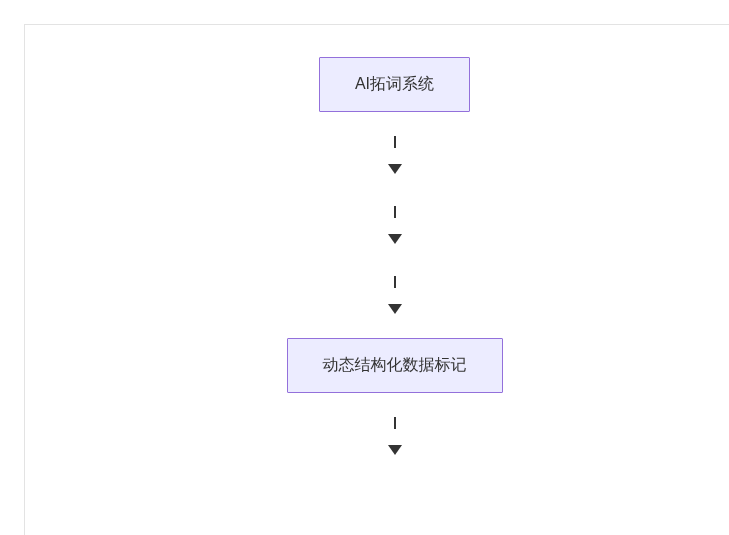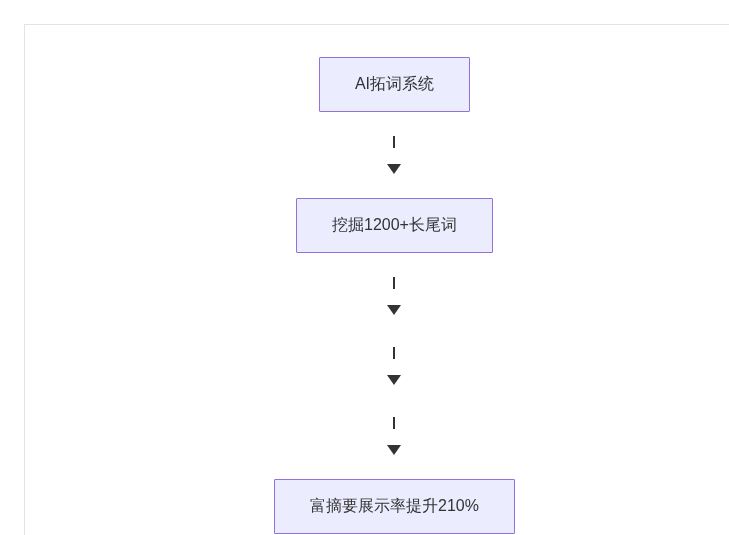--- a/index.html
+++ b/index.html
@@ -69,39 +69,36 @@
 
     <div class="flow-node">
       <span>AI拓词系统</span>
     </div>
 
     <div class="flow-arrow">
       <div class="shaft"></div>
       <div class="head"></div>
     </div>
 
-    <div class="flow-node">
-      <span>挖掘1200+长尾词</span>
-    </div>
-
-    <div class="flow-arrow">
-      <div class="shaft"></div>
-      <div class="head"></div>
-    </div>
-
 
     <div class="flow-arrow">
       <div class="shaft"></div>
       <div class="head"></div>
     </div>
 
 
     <div class="flow-arrow">
       <div class="shaft"></div>
       <div class="head"></div>
     </div>
 
     <div class="flow-node">
-      <span>富摘要展示率提升210%</span>
+      <span>动态结构化数据标记</span>
     </div>
+
+    <div class="flow-arrow">
+      <div class="shaft"></div>
+      <div class="head"></div>
+    </div>
+
 
   </div>
 </div>
 
 </body></html>

